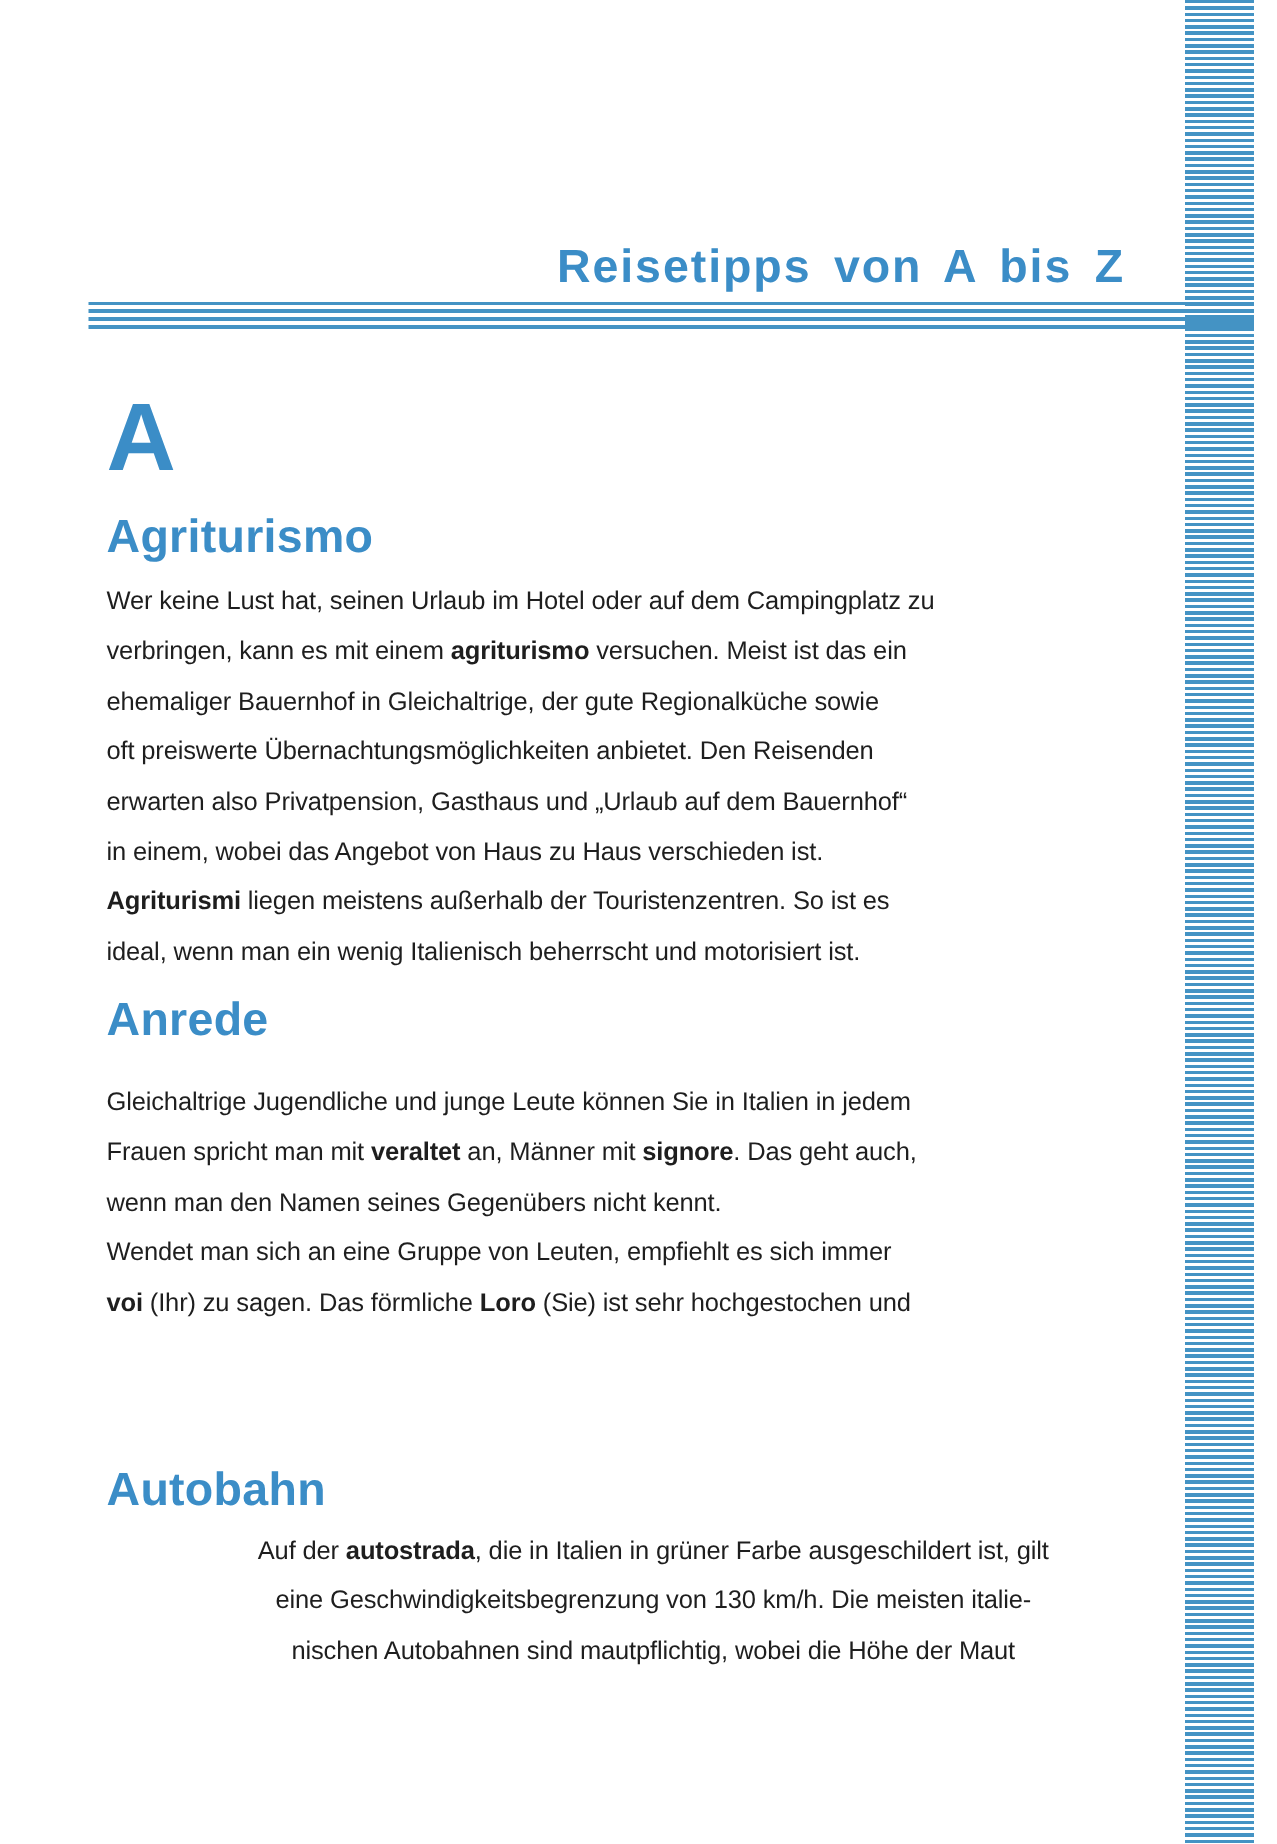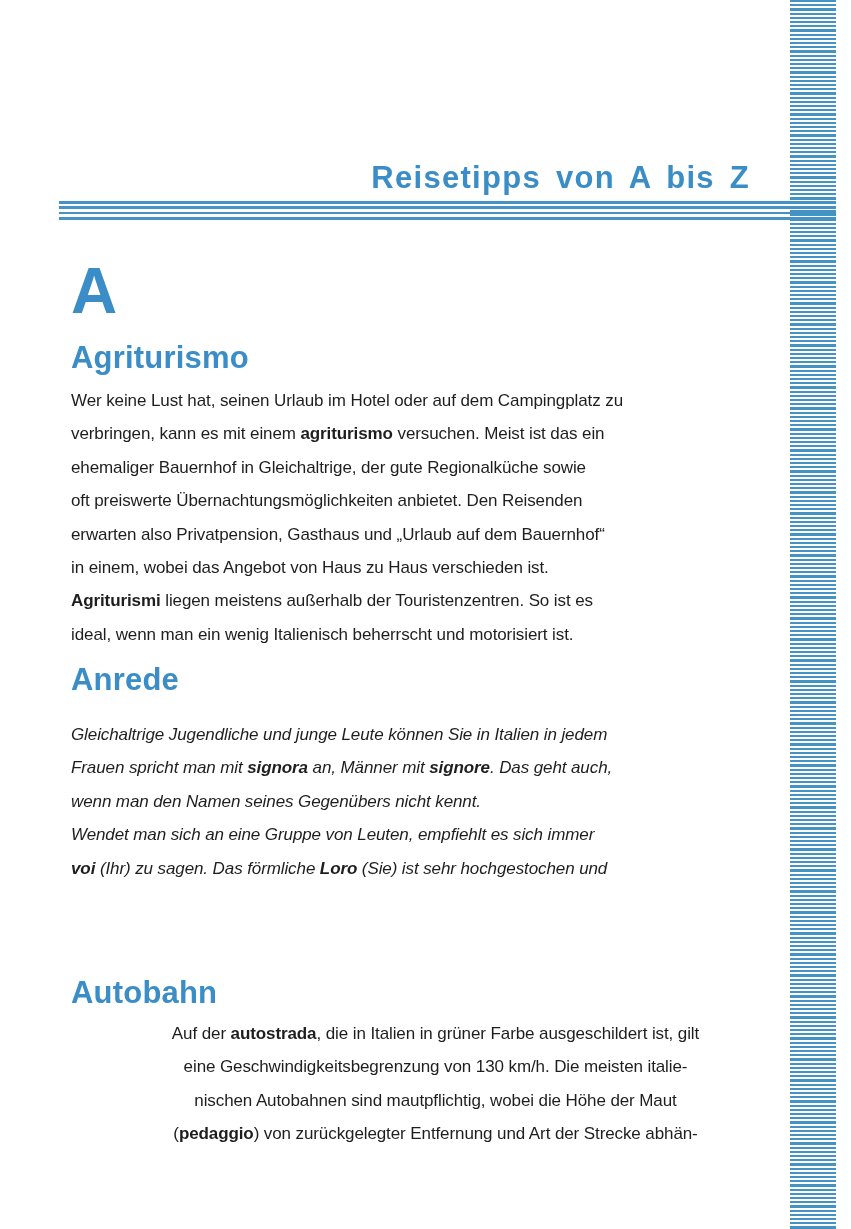--- a/index.html
+++ b/index.html
@@ -57,21 +57,21 @@
   .h-agriturismo{top:342px;}
   .h-anrede{top:664px;}
   .h-autobahn{top:977px;}
   .para{
     position:absolute;left:0;width:729px;
     color:#1e1e1e;
     font-size:17px;line-height:33.4px;
     letter-spacing:-0.1px;
   }
   .p1{top:384px;}
-  .p2{top:718px;font-style:italic;}
+  .p2{top:718px;}
   .p3{top:1017px;text-align:center;}
   .line{white-space:nowrap;}
   .line b{font-weight:700;}
 </style>
 </head>
 <body>
 
 <div id="page">
 
   <div class="stripe-band"></div>
@@ -92,28 +92,27 @@
         <div class="line"><span>oft preiswerte Übernachtungsmöglichkeiten anbietet. Den Reisenden</span></div>
         <div class="line"><span>erwarten also Privatpension, Gasthaus und „Urlaub auf dem Bauernhof“</span></div>
         <div class="line"><span>in einem, wobei das Angebot von Haus zu Haus verschieden ist.</span></div>
         <div class="line"><b>Agriturismi</b><span> liegen meistens außerhalb der Touristenzentren. So ist es</span></div>
         <div class="line"><span>ideal, wenn man ein wenig Italienisch beherrscht und motorisiert ist.</span></div>
       </div>
 
     <h2 class="h-anrede">Anrede</h2>
     <div class="para p2">
         <div class="line"><span>Gleichaltrige Jugendliche und junge Leute können Sie in Italien in jedem</span></div>
-        <div class="line"><span>Frauen spricht man mit </span><b>signora</b><span> an, Männer mit </span><b>signore</b><span>. Das geht auch,</span></div>
+        <div class="line"><span>Frauen spricht man mit </span><b>veraltet</b><span> an, Männer mit </span><b>signore</b><span>. Das geht auch,</span></div>
         <div class="line"><span>wenn man den Namen seines Gegenübers nicht kennt.</span></div>
         <div class="line"><span>Wendet man sich an eine Gruppe von Leuten, empfiehlt es sich immer</span></div>
         <div class="line"><b>voi</b><span> (Ihr) zu sagen. Das förmliche </span><b>Loro</b><span> (Sie) ist sehr hochgestochen und</span></div>
       </div>
 
     <h2 class="h-autobahn">Autobahn</h2>
     <div class="para p3">
         <div class="line"><span>Auf der </span><b>autostrada</b><span>, die in Italien in grüner Farbe ausgeschildert ist, gilt</span></div>
         <div class="line"><span>eine Geschwindigkeitsbegrenzung von 130 km/h. Die meisten italie-</span></div>
         <div class="line"><span>nischen Autobahnen sind mautpflichtig, wobei die Höhe der Maut</span></div>
-        <div class="line"><span>(</span><b>pedaggio</b><span>) von zurückgelegter Entfernung und Art der Strecke abhän-</span></div>
       </div>
 
   </div>
 </div>
 
 </body></html>

